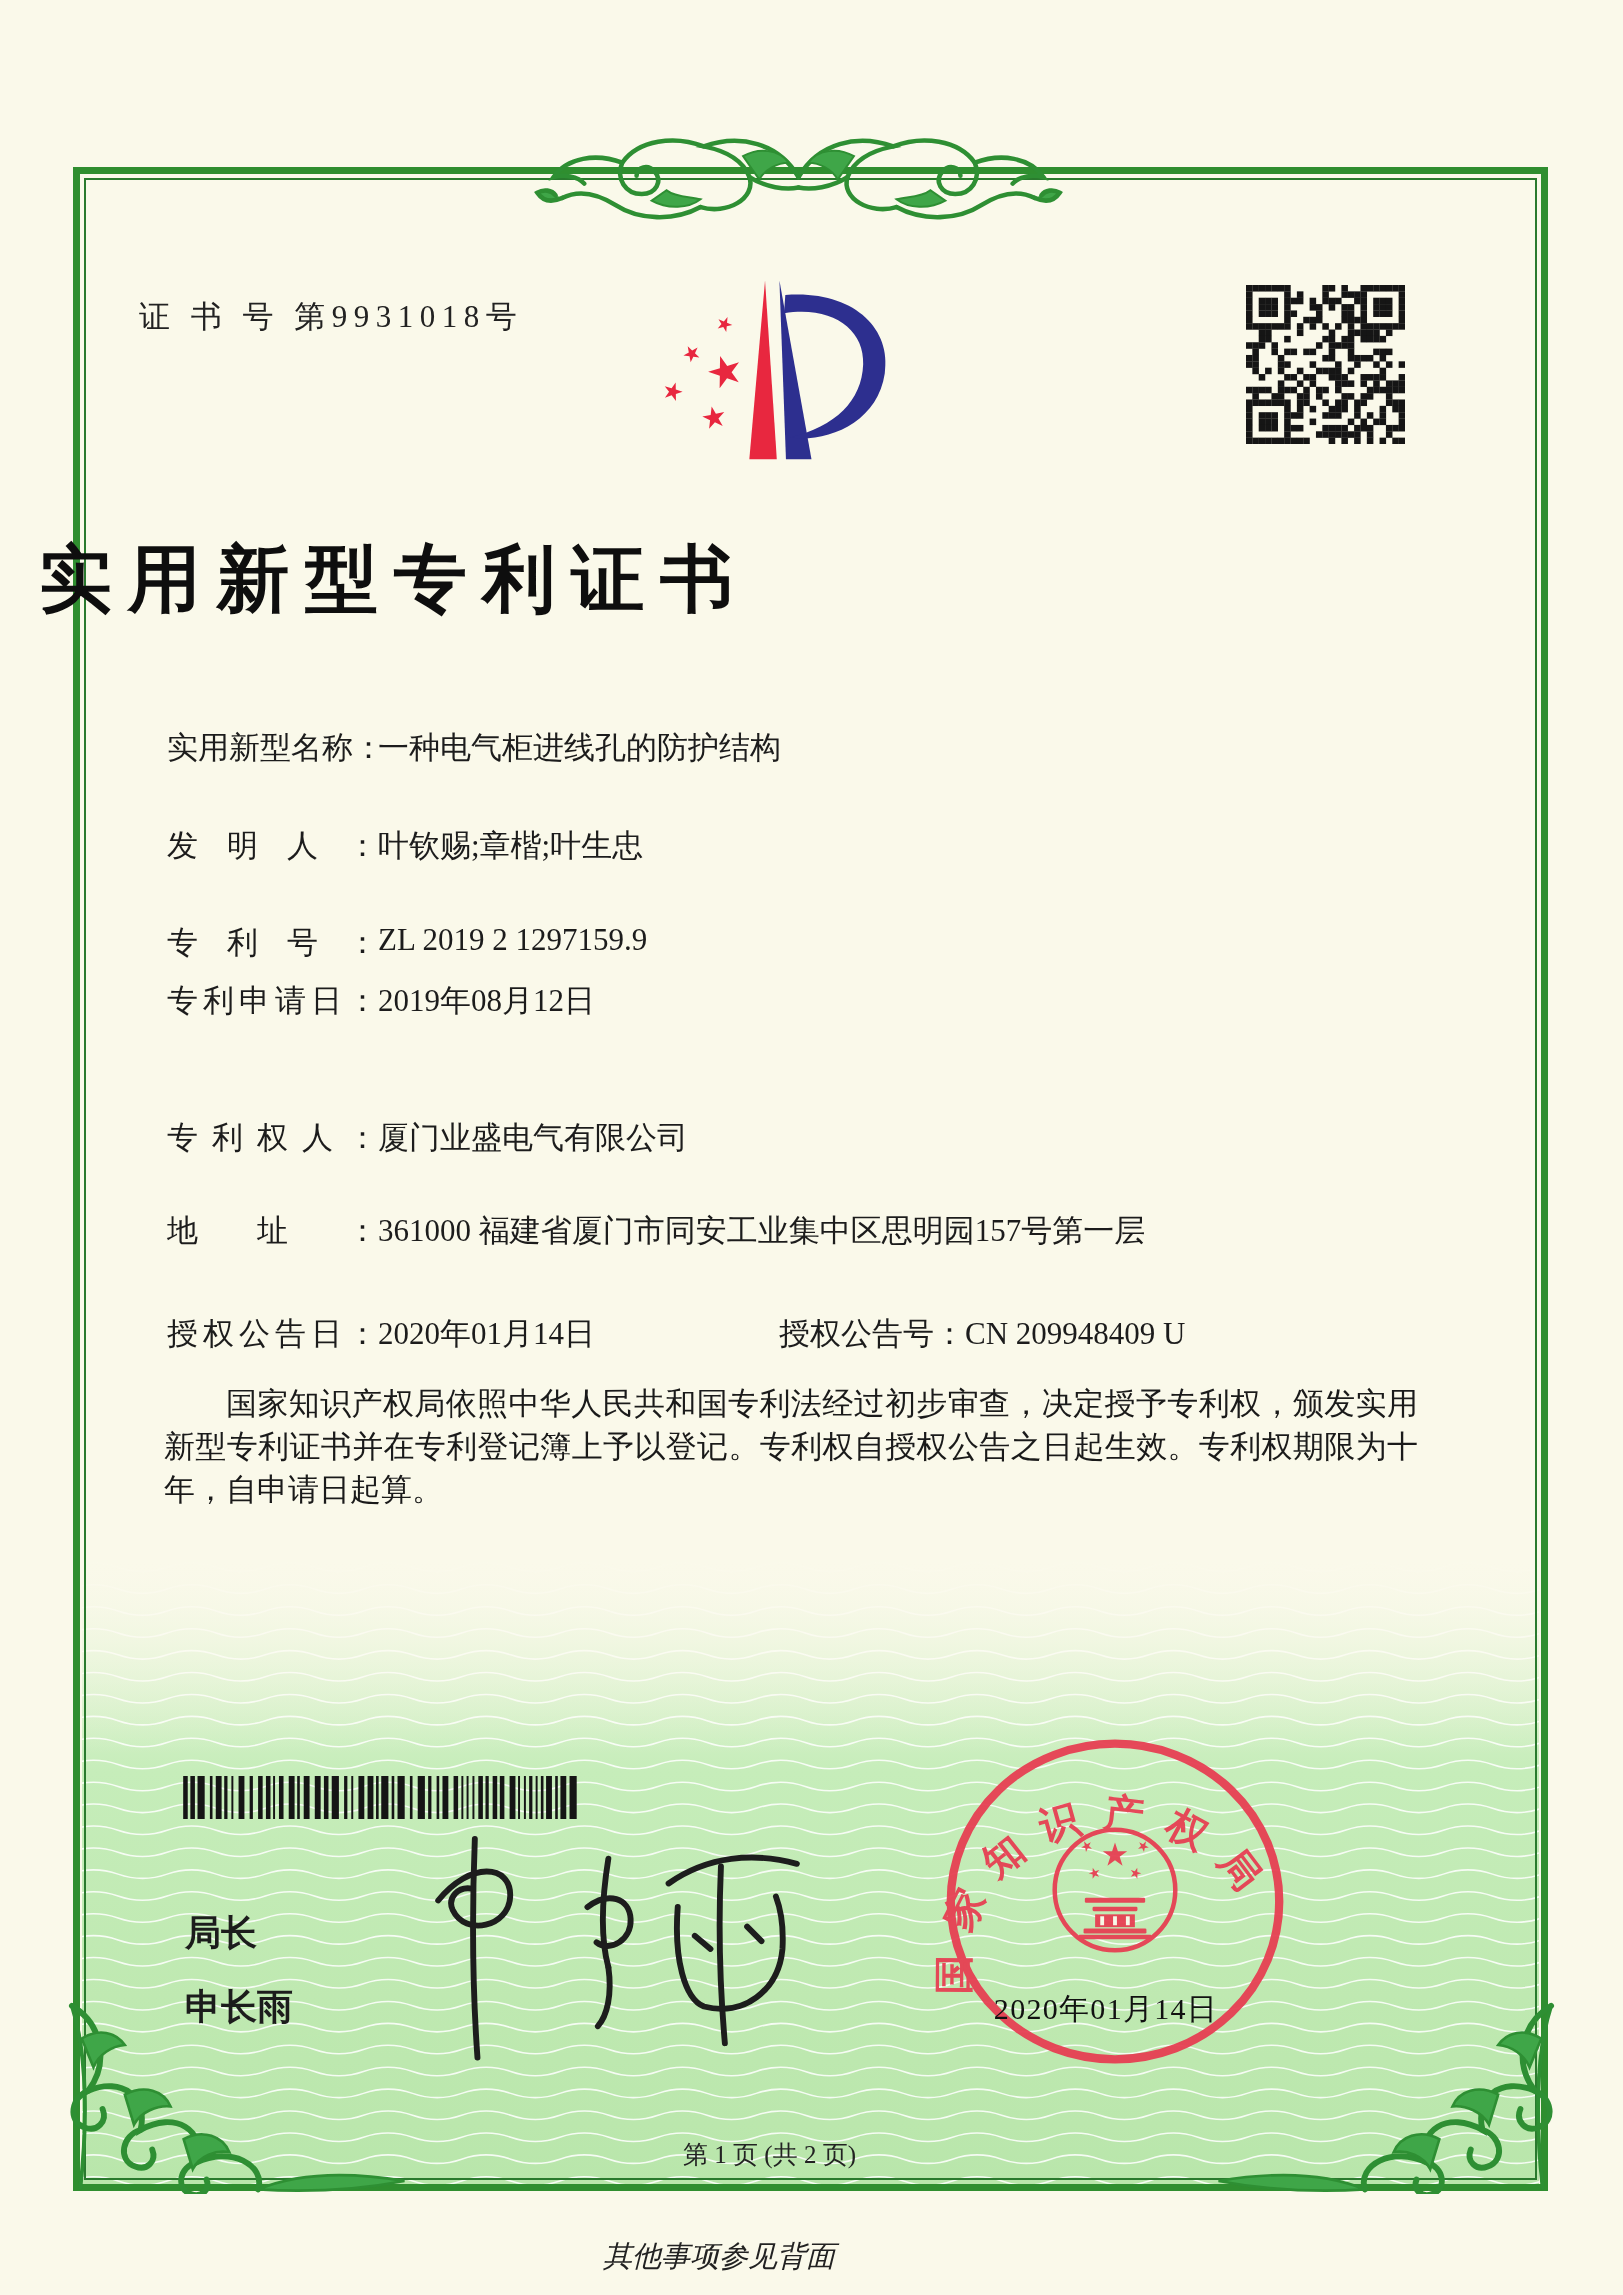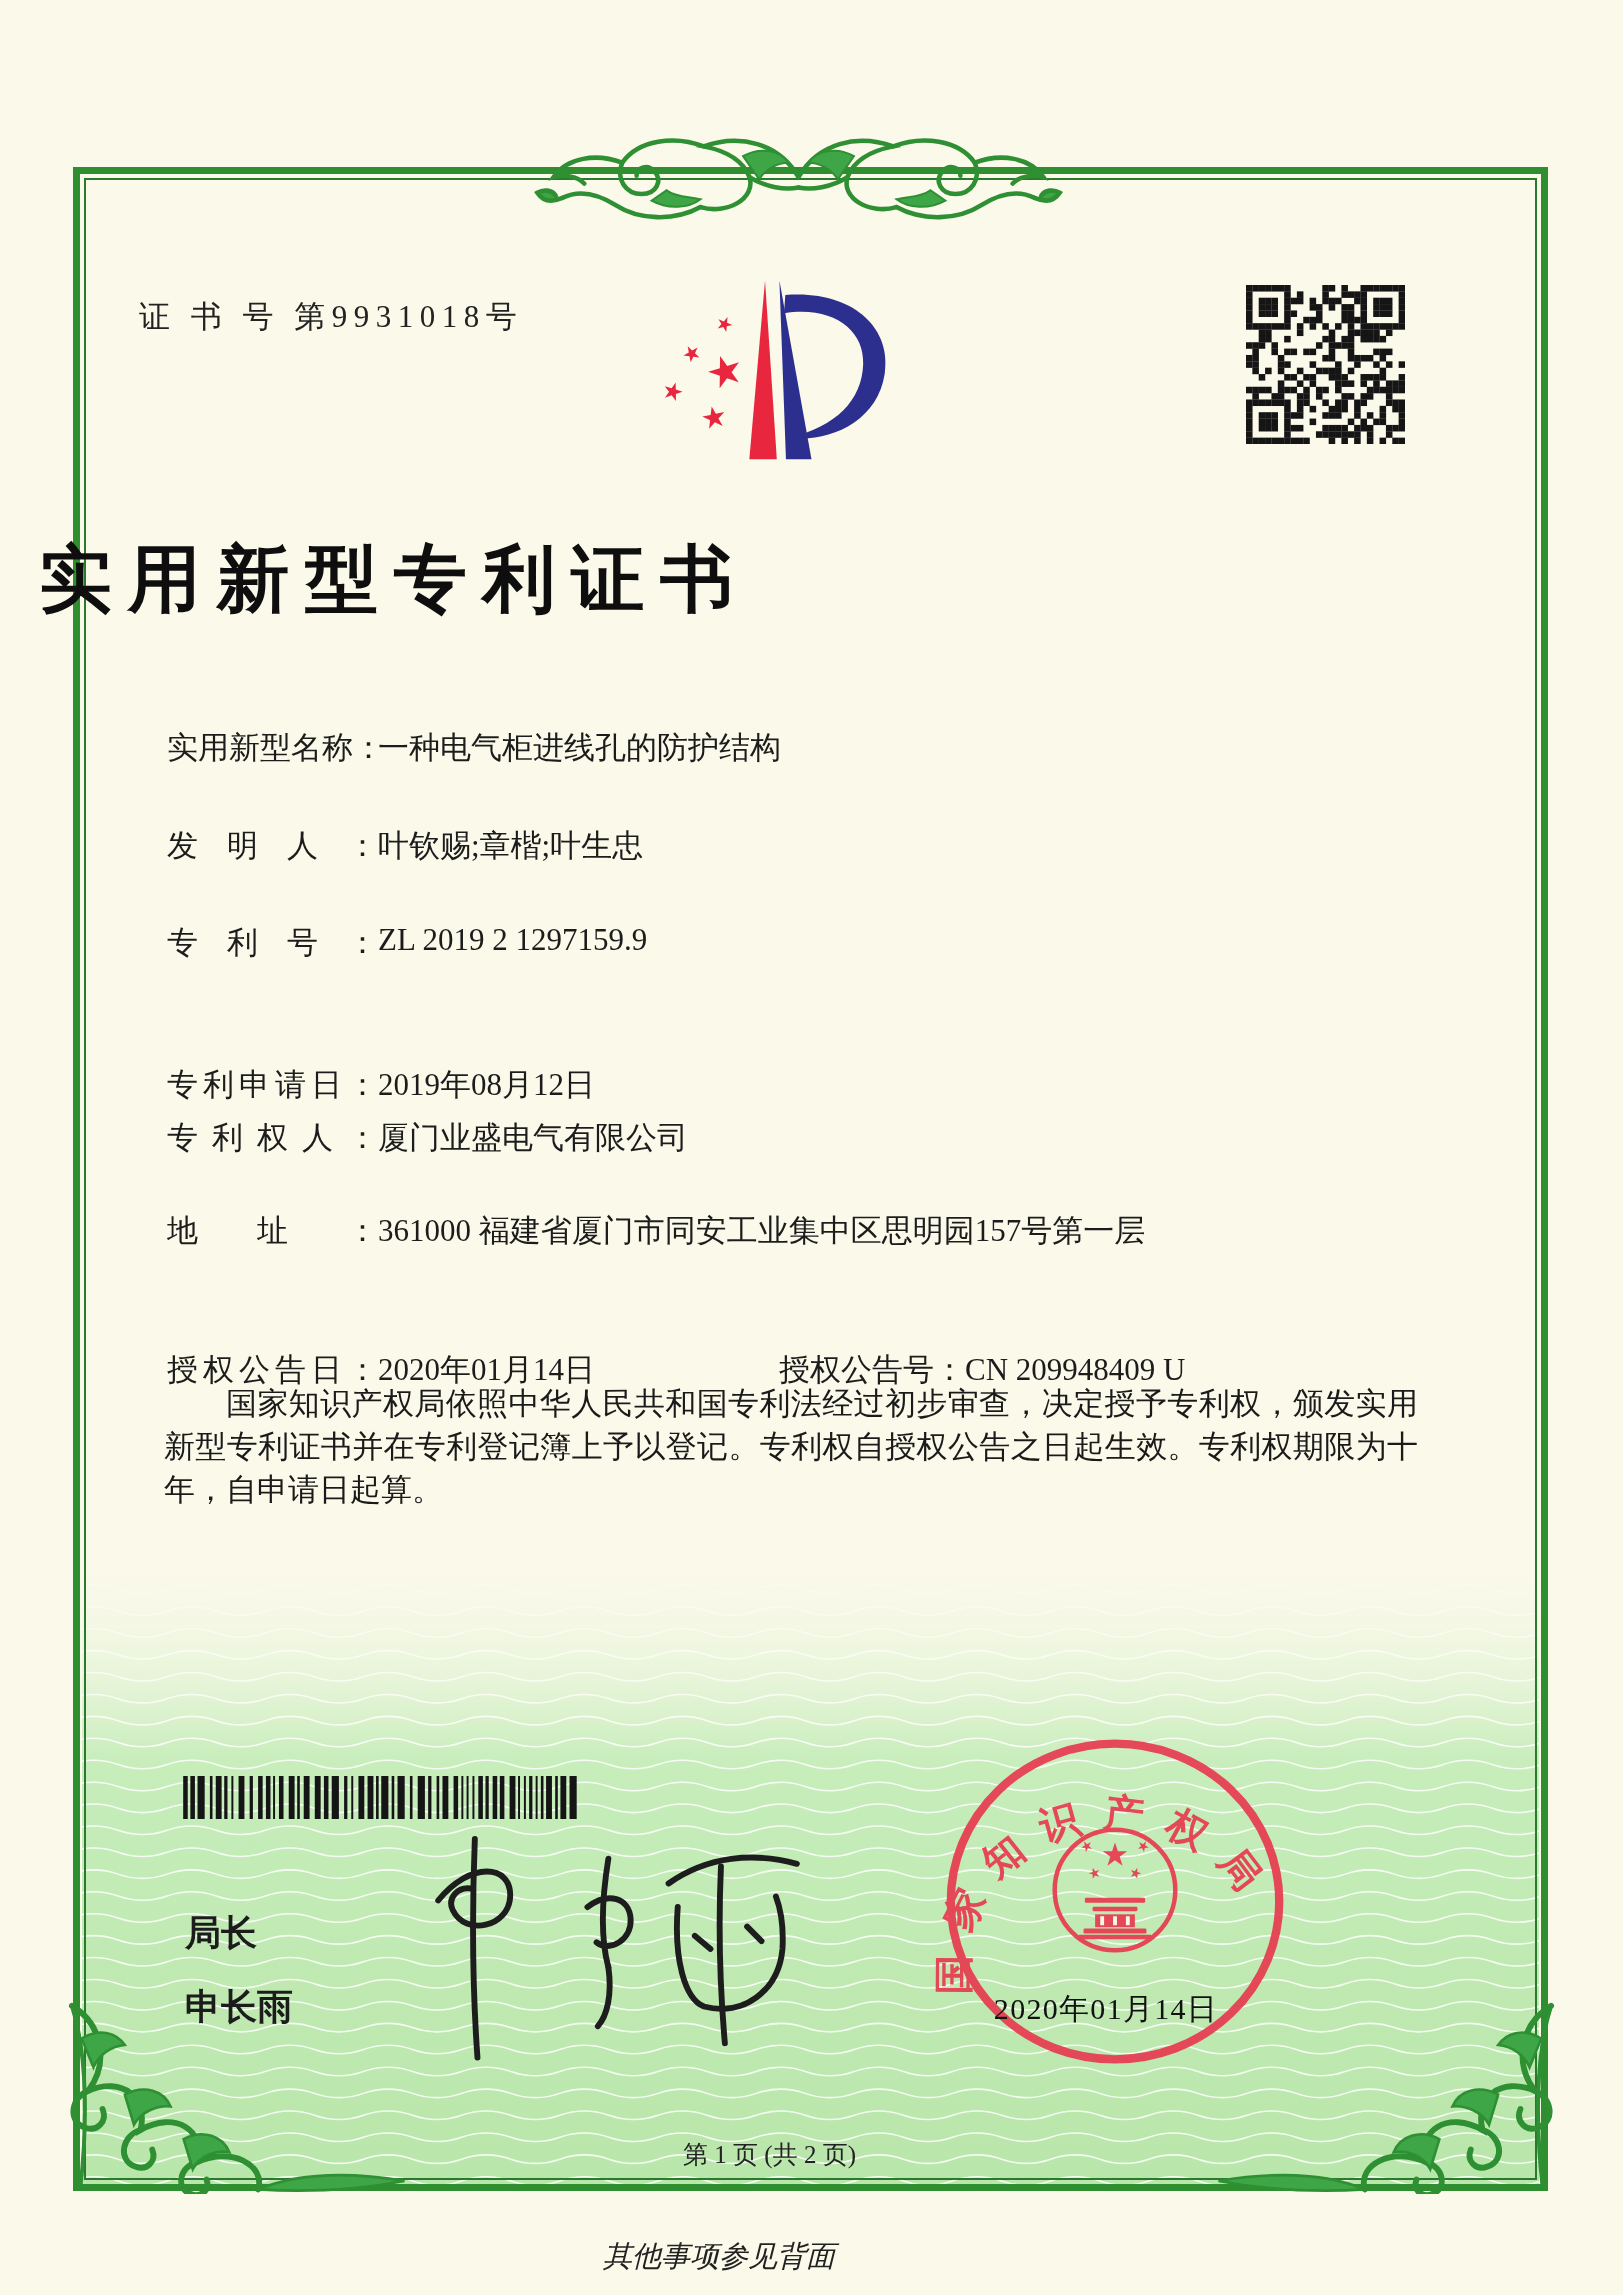--- a/index.html
+++ b/index.html
@@ -34,21 +34,21 @@
   .logo{left:651px;top:274px;z-index:4;}
   .qr{left:1246px;top:285px;z-index:4;}
   .title{
     left:39px;top:531px;width:1460px;text-align:left;
     font-size:73px;font-weight:700;letter-spacing:15.7px;color:#0e0e0e;z-index:4;
   }
   
   .field-row{left:167px;font-size:31px;white-space:nowrap;z-index:4;}
   .field-label{display:inline-block;width:211px;text-align:justify;text-align-last:justify;vertical-align:top;}
   .field-value{display:inline-block;vertical-align:top;}
-  .grant-row{left:167px;top:1313px;font-size:31px;white-space:nowrap;z-index:4;margin-top:36px;}
+  .grant-row{left:167px;top:1313px;font-size:31px;white-space:nowrap;z-index:4;}
   .grant-no-group{position:absolute;left:612px;top:0;}
   
   .body-text{left:164px;top:1382px;width:1254px;z-index:4;}
   .body-text p{
     margin:0;font-size:31px;line-height:43px;text-align:justify;text-indent:2em;color:#1a1a1a;
   }
   .body-text p + p{margin-top:9.2px;}
   
   .barcode{left:182px;top:1776px;z-index:4;}
   .director-label{left:185px;top:1909px;font-size:36px;font-weight:600;z-index:4;}
@@ -490,21 +490,21 @@
 
 <div class="abs field-row" style="top:727px;">
   <span class="field-label">实用新型名称：</span><span class="field-value">一种电气柜进线孔的防护结构</span>
 </div>
 <div class="abs field-row" style="top:825px;">
   <span class="field-label">发明人：</span><span class="field-value">叶钦赐;章楷;叶生忠</span>
 </div>
 <div class="abs field-row" style="top:922px;">
   <span class="field-label">专利号：</span><span class="field-value">ZL 2019 2 1297159.9</span>
 </div>
-<div class="abs field-row" style="top:1064px;">
+<div class="abs field-row" style="top:980px;">
   <span class="field-label">专利申请日：</span><span class="field-value">2019年08月12日</span>
 </div>
 <div class="abs field-row" style="top:1117px;">
   <span class="field-label">专利权人：</span><span class="field-value">厦门业盛电气有限公司</span>
 </div>
 <div class="abs field-row" style="top:1210px;">
   <span class="field-label">地址：</span><span class="field-value">361000 福建省厦门市同安工业集中区思明园157号第一层</span>
 </div>
 
 <div class="abs grant-row">

